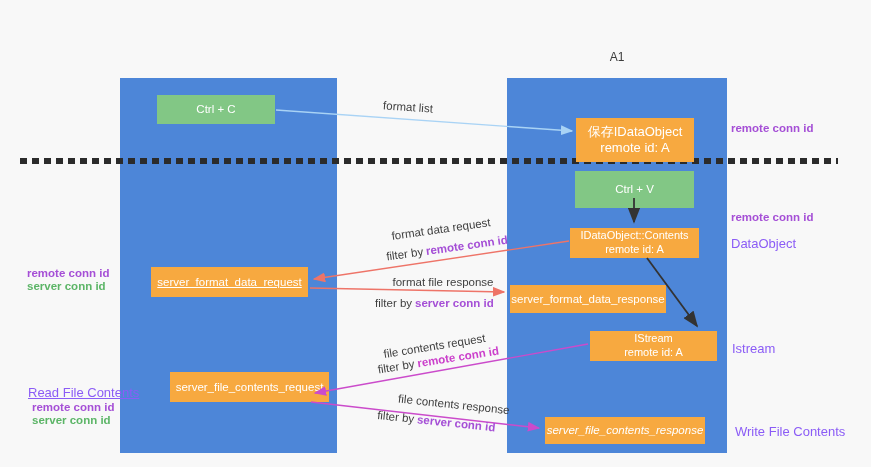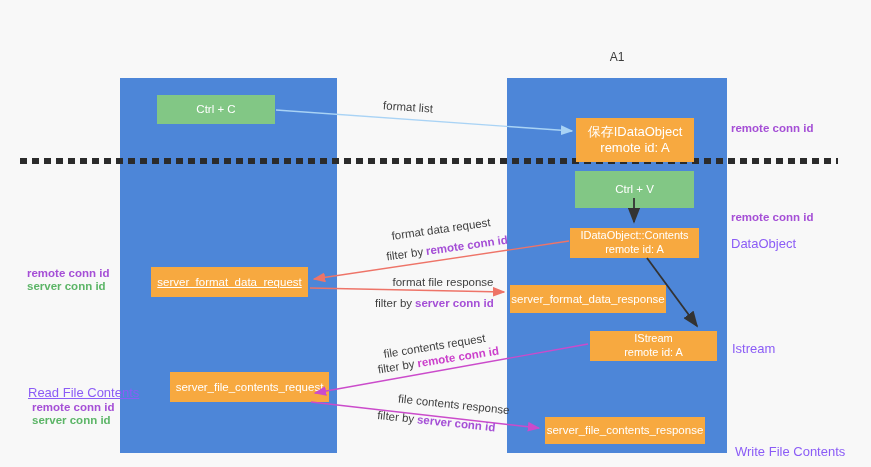--- a/index.html
+++ b/index.html
@@ -87,21 +87,21 @@
 
   <div class="node orange" style="left:590px;top:331px;width:127px;height:30px;font-size:11px;">
     <span>IStream</span>
     <span>remote id: A</span>
   </div>
 
   <div class="node orange" style="left:150px;top:372px;width:159px;height:30px;margin-left:20px;">
     <span>server_file_contents_request</span>
   </div>
 
-  <div class="node orange" style="left:545px;top:417px;width:160px;height:27px;">
+  <div class="node orange" style="left:545px;top:417px;width:160px;height:27px;font-style:italic;">
     <span>server_file_contents_response</span>
   </div>
 
   <svg class="svg-layer" width="871" height="467" viewBox="0 0 871 467">
     <defs>
       <marker id="ah-blue" markerWidth="9" markerHeight="7" refX="8" refY="3.5" orient="auto">
         <path d="M0,0 L9,3.5 L0,7 z" fill="#a9d3f5"></path>
       </marker>
       <marker id="ah-black" markerWidth="9" markerHeight="7" refX="8" refY="3.5" orient="auto">
         <path d="M0,0 L9,3.5 L0,7 z" fill="#333333"></path>
@@ -141,21 +141,21 @@
 
   <div class="flow-label rot-p6" style="left:398px;top:398px;width:105px;">file contents response</div>
   <div class="flow-label rot-p6" style="left:377px;top:415px;width:115px;">
     <span class="filter-prefix">filter by</span><span class="key purple">server conn id</span>
   </div>
 
   <div class="side-label bold-purple" style="left:731px;top:122px;">remote conn id</div>
   <div class="side-label bold-purple" style="left:731px;top:211px;">remote conn id</div>
   <div class="side-label" style="left:731px;top:236px;">DataObject</div>
   <div class="side-label" style="left:732px;top:341px;">Istream</div>
-  <div class="side-label" style="left:735px;top:424px;margin-top:20px;">Write File Contents</div>
+  <div class="side-label" style="left:735px;top:424px;">Write File Contents</div>
 
   <div class="side-label bold-purple" style="left:27px;top:267px;">remote conn id</div>
   <div class="side-label bold-green" style="left:27px;top:280px;">server conn id</div>
   <div class="side-label" style="left:28px;top:385px;text-decoration:underline;">Read File Contents</div>
   <div class="side-label bold-purple" style="left:32px;top:401px;">remote conn id</div>
   <div class="side-label bold-green" style="left:32px;top:414px;">server conn id</div>
 
 </div>
 
 </body></html>

